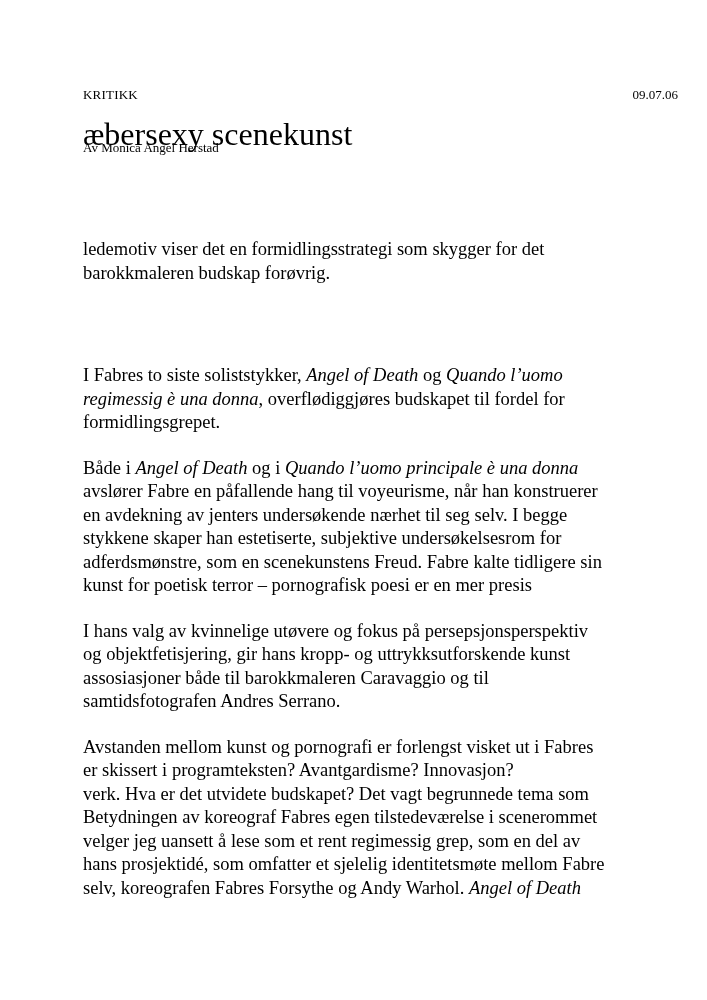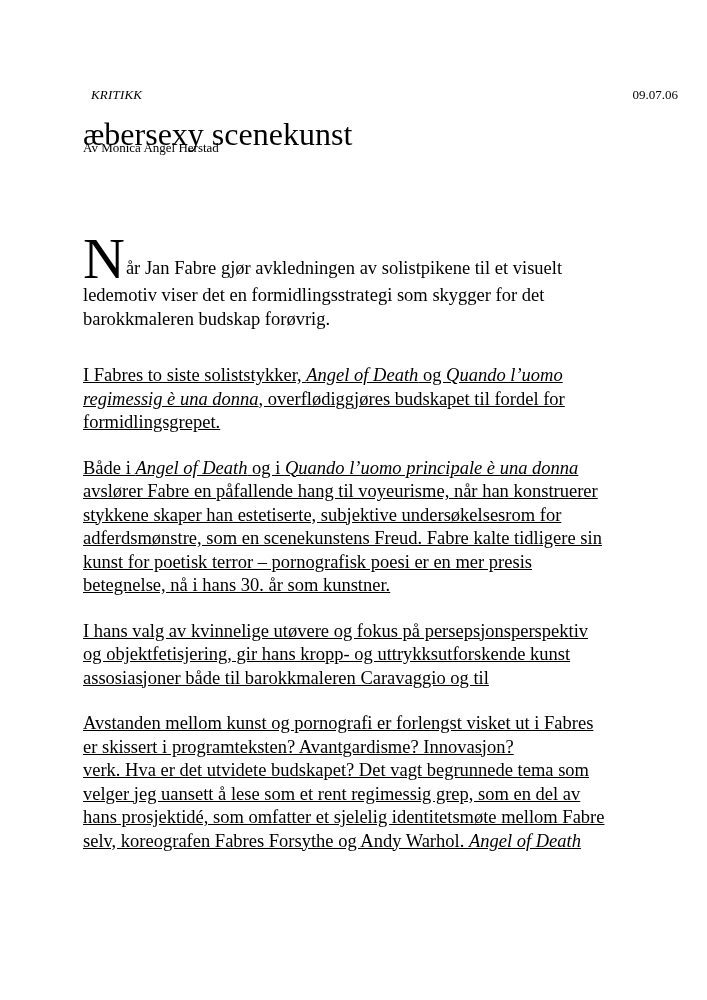--- a/index.html
+++ b/index.html
@@ -17,26 +17,25 @@
     }
     .page {
       position: absolute;
       left: 0;
       top: 0;
       width: 707px;
       height: 1000px;
     }
     .section-label {
       position: absolute;
-      left: 91px;
+      left: 83px;
       top: 87px;
       font-size: 13px;
       line-height: 15px;
       letter-spacing: 0.2px;
-      font-style: italic;
     }
     .date {
       position: absolute;
       right: 29px;
       top: 87px;
       font-size: 13px;
       line-height: 15px;
     }
     .title {
       position: absolute;
@@ -93,64 +92,62 @@
       width: 610px;
       font-size: 18.5px;
       line-height: 23.5px;
     }
     .para {
       margin: 0 0 22px 0;
     }
     .para .line {
       display: block;
       white-space: nowrap;
-      text-decoration: underline;
     }
     em { font-style: italic; }
   </style>
 </head>
 <body>
 
 <div class="page">
   <div class="section-label">KRITIKK</div>
   <div class="date">09.07.06</div>
   <h1 class="title">æbersexy scenekunst</h1>
   <div class="byline">Av Monica Angel Herstad</div>
 
   <div class="lead">
-    <span class="first-line">
-      <span class="dropcap">N</span><span class="first-line-text">år Jan Fabre gjør avkledningen av solistpikene til et visuelt</span>
-    </span>
     <span class="rest">
       <span class="line">ledemotiv viser det en formidlingsstrategi som skygger for det</span>
       <span class="line">barokkmaleren budskap forøvrig.</span>
     </span>
   </div>
 
   <div class="body-text" id="body-text">
       <p class="para">
         <span class="line"><span>I Fabres to siste soliststykker, </span><em>Angel of Death</em><span> og </span><em>Quando l’uomo</em></span>
         <span class="line"><em>regimessig è una donna</em><span>, overflødiggjøres budskapet til fordel for</span></span>
         <span class="line"><span>formidlingsgrepet.</span></span>
       </p>
       <p class="para">
         <span class="line"><span>Både i </span><em>Angel of Death</em><span> og i </span><em>Quando l’uomo principale è una donna</em></span>
         <span class="line"><span>avslører Fabre en påfallende hang til voyeurisme, når han konstruerer</span></span>
+        <span class="line"><span>en avdekning av jenters undersøkende nærhet til seg selv. I begge</span></span>
         <span class="line"><span>stykkene skaper han estetiserte, subjektive undersøkelsesrom for</span></span>
         <span class="line"><span>adferdsmønstre, som en scenekunstens Freud. Fabre kalte tidligere sin</span></span>
         <span class="line"><span>kunst for poetisk terror – pornografisk poesi er en mer presis</span></span>
-        <span class="line"><span>betegnelse, nå i hans 30. år som kunstner.</span></span>
       </p>
       <p class="para">
         <span class="line"><span>I hans valg av kvinnelige utøvere og fokus på persepsjonsperspektiv</span></span>
         <span class="line"><span>og objektfetisjering, gir hans kropp- og uttrykksutforskende kunst</span></span>
         <span class="line"><span>assosiasjoner både til barokkmaleren Caravaggio og til</span></span>
+        <span class="line"><span>samtidsfotografen Andres Serrano.</span></span>
       </p>
       <p class="para">
         <span class="line"><span>Avstanden mellom kunst og pornografi er forlengst visket ut i Fabres</span></span>
         <span class="line"><span>er skissert i programteksten? Avantgardisme? Innovasjon?</span></span>
         <span class="line"><span>verk. Hva er det utvidete budskapet? Det vagt begrunnede tema som</span></span>
+        <span class="line"><span>Betydningen av koreograf Fabres egen tilstedeværelse i scenerommet</span></span>
         <span class="line"><span>velger jeg uansett å lese som et rent regimessig grep, som en del av</span></span>
         <span class="line"><span>hans prosjektidé, som omfatter et sjelelig identitetsmøte mellom Fabre</span></span>
         <span class="line"><span>selv, koreografen Fabres Forsythe og Andy Warhol. </span><em>Angel of Death</em></span>
       </p>
     </div>
 </div>
 
 </body></html>

